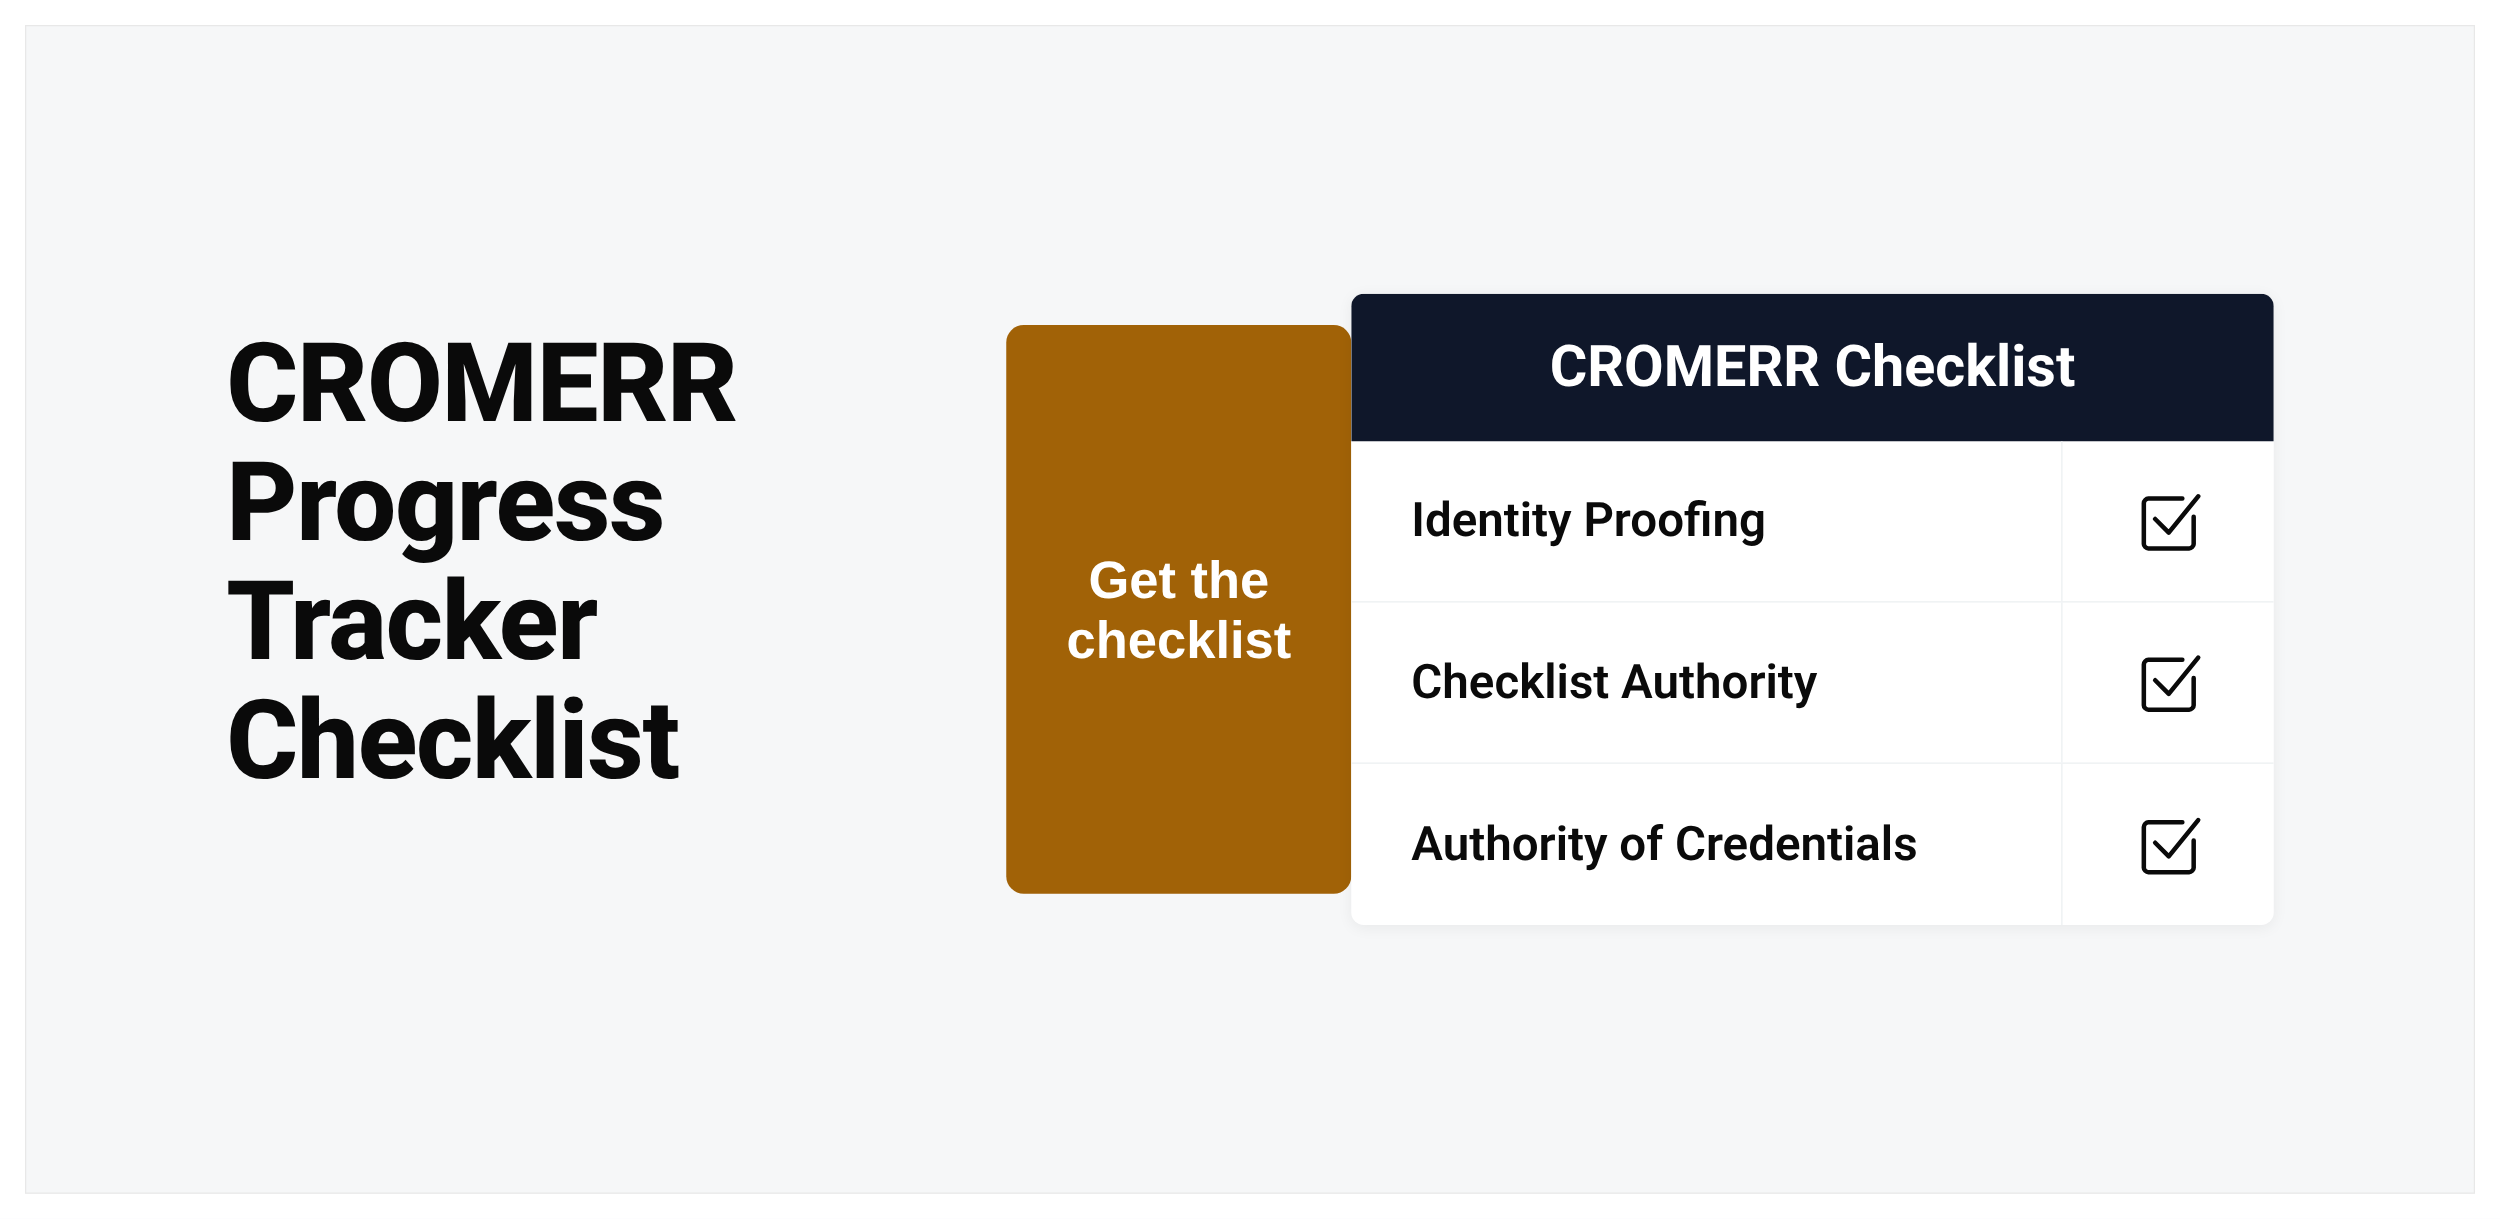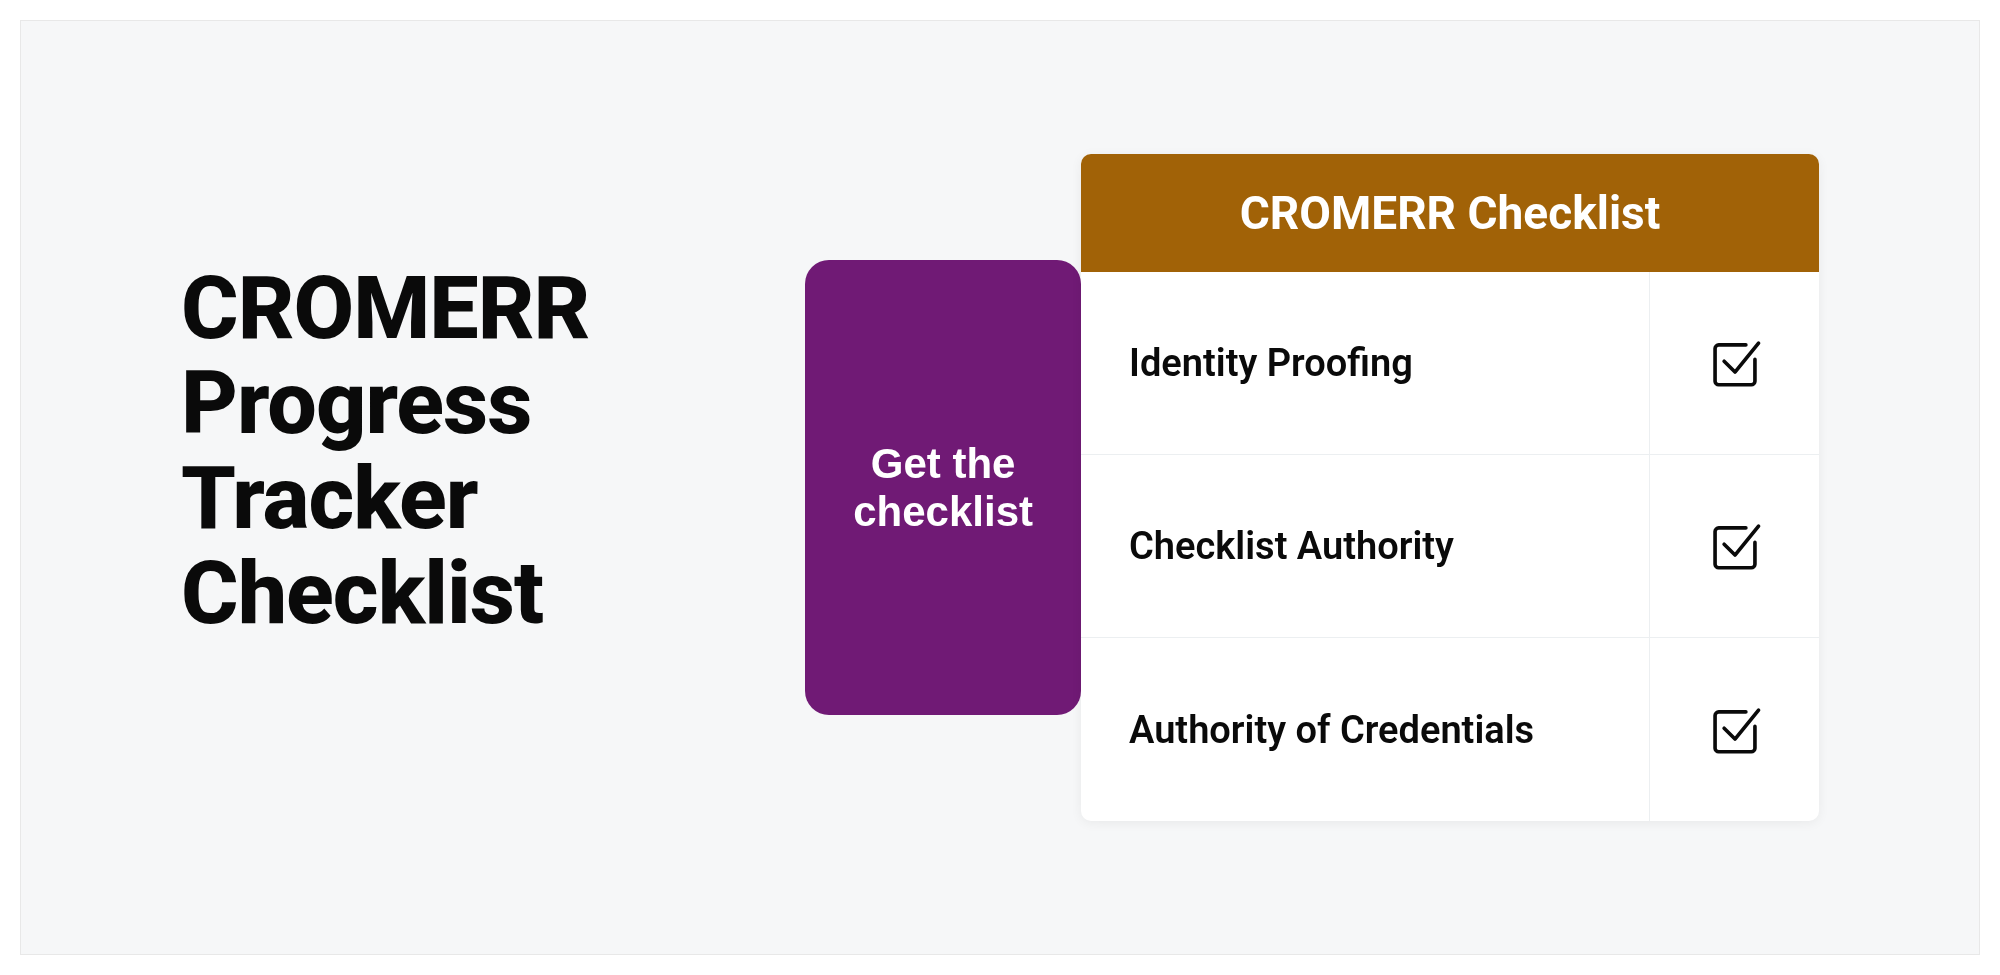--- a/index.html
+++ b/index.html
@@ -40,53 +40,53 @@
       line-height: 1.08;
       color: #0a0a0a;
       letter-spacing: -1px;
       margin-bottom: 75px;
     }
     
     .cta-button {
       display: inline-flex;
       align-items: center;
       justify-content: center;
-      background: #701a75;
+      background: #a16207;
       color: #ffffff;
       font-size: 42px;
       font-weight: 700;
       padding: 28px 48px;
       border: none;
-      border-radius: 24px;
+      border-radius: 14px;
       cursor: pointer;
       width: fit-content;
     }
     
     .checklist-card {
       width: 790px;
       background: #ffffff;
       border-radius: 10px;
       box-shadow: 0 2px 12px rgba(0, 0, 0, 0.06);
       overflow: hidden;
     }
     
     .checklist-header {
-      background: #a16207;
+      background: #0f172a;
       color: #ffffff;
       text-align: center;
       padding: 32px 20px;
       font-size: 46px;
       font-weight: 700;
     }
     
     .checklist-row {
       display: flex;
       align-items: center;
       justify-content: space-between;
-      height: 183px;
+      height: 129px;
       border-bottom: 1px solid #eceff1;
     }
     
     .checklist-row:last-child {
       border-bottom: none;
     }
     
     .checklist-label {
       font-size: 38px;
       font-weight: 600;

